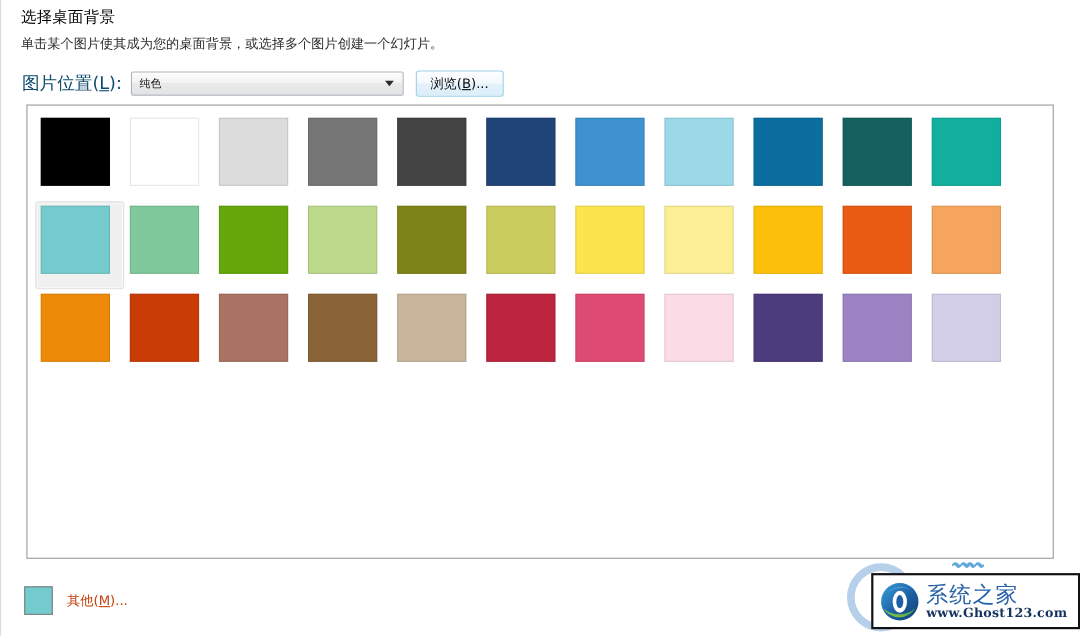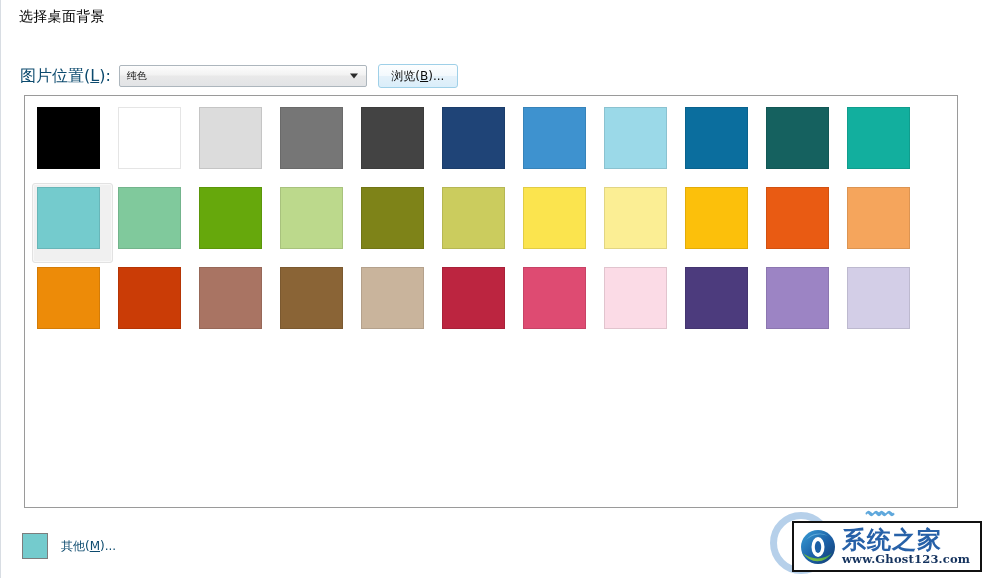--- a/index.html
+++ b/index.html
@@ -170,21 +170,21 @@
   }
   .other-chip {
     width: 26px;
     height: 26px;
     box-sizing: border-box;
     border: 1px solid #7d7d7d;
   }
   .other-link {
     margin-left: 13px;
     font-size: 12px;
-    color: #0c4a6e;
+    color: #c2410c;
     white-space: nowrap;
   }
   .other-link u { text-decoration: underline; }
 
   
   .watermark {
     position: absolute;
     left: 770px;
     top: 506px;
     width: 212px;
@@ -220,22 +220,22 @@
     height: 40px;
     margin-left: 4px;
     flex: 0 0 auto;
   }
   .wm-text {
     margin-left: 4px;
     line-height: 1;
     flex: 1 1 auto;
   }
   .wm-title {
-    font-size: 24px;
-    font-weight: bold;
+    font-size: 20px;
+    font-weight: normal;
     color: #2761a8;
     letter-spacing: 1px;
     white-space: nowrap;
   }
   .wm-url {
     margin-top: 2px;
     font-size: 11.5px;
     font-weight: bold;
     font-family: "DejaVu Serif", "Liberation Serif", serif;
     color: #15335e;
@@ -255,20 +255,21 @@
     letter-spacing: -2px;
   }
 </style>
 </head>
 <body>
 
 <div class="pane-left-rule"></div>
 
 <div class="header">
   <div class="page-title">选择桌面背景</div>
+  <div class="page-subtitle">单击某个图片使其成为您的桌面背景，或选择多个图片创建一个幻灯片。</div>
 </div>
 
 <div class="position-row">
   <div class="position-label"><span>图片位置(</span><u>L</u><span>):</span></div>
 
   <div class="combo">
     <div class="combo-value">纯色</div>
     <span class="combo-arrow"></span>
   </div>
 

